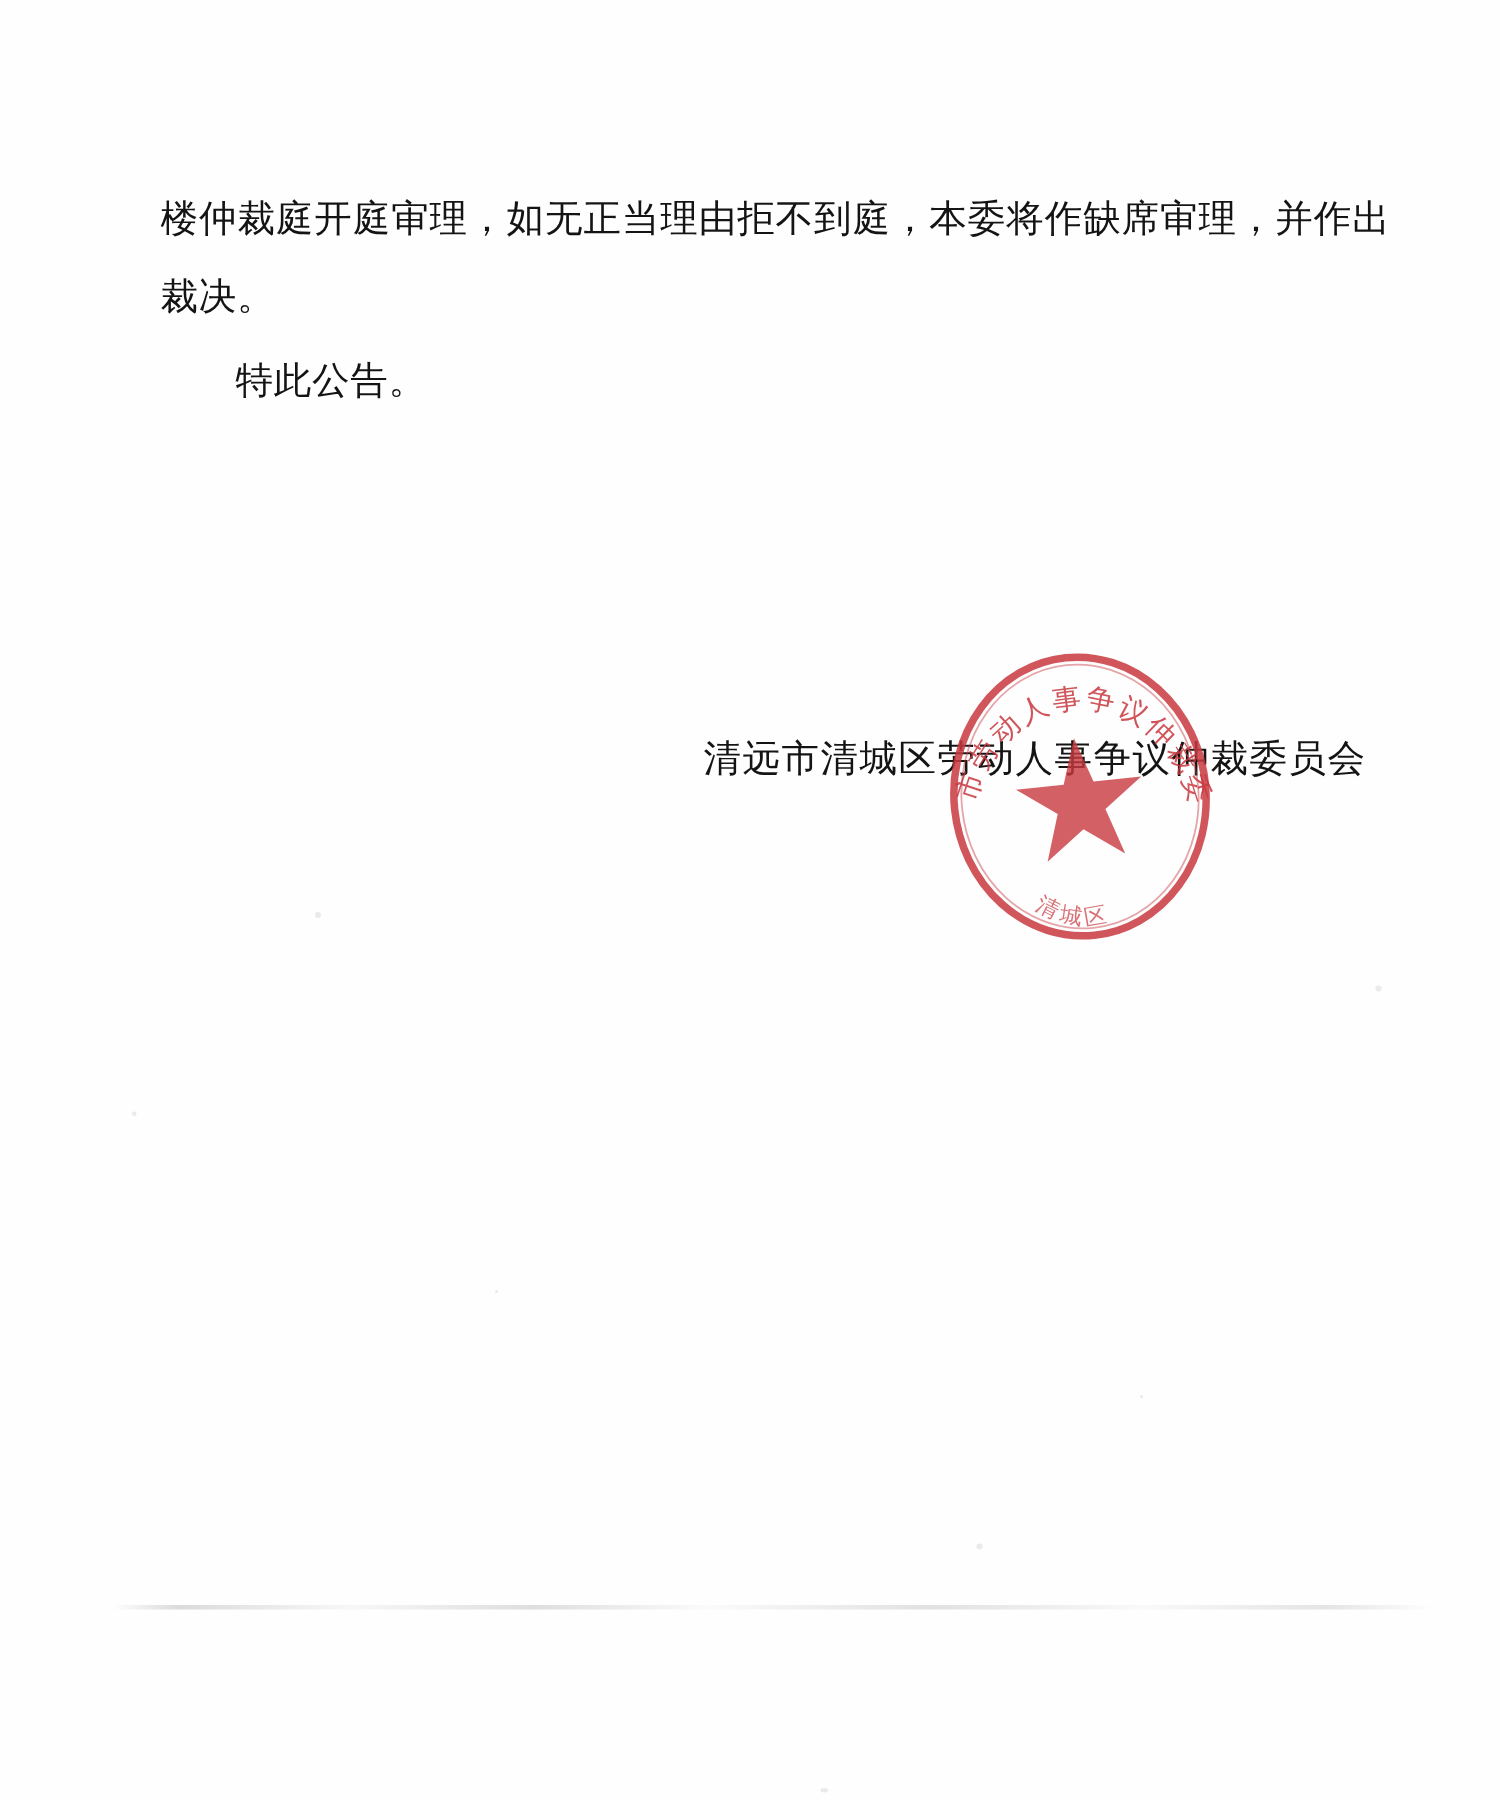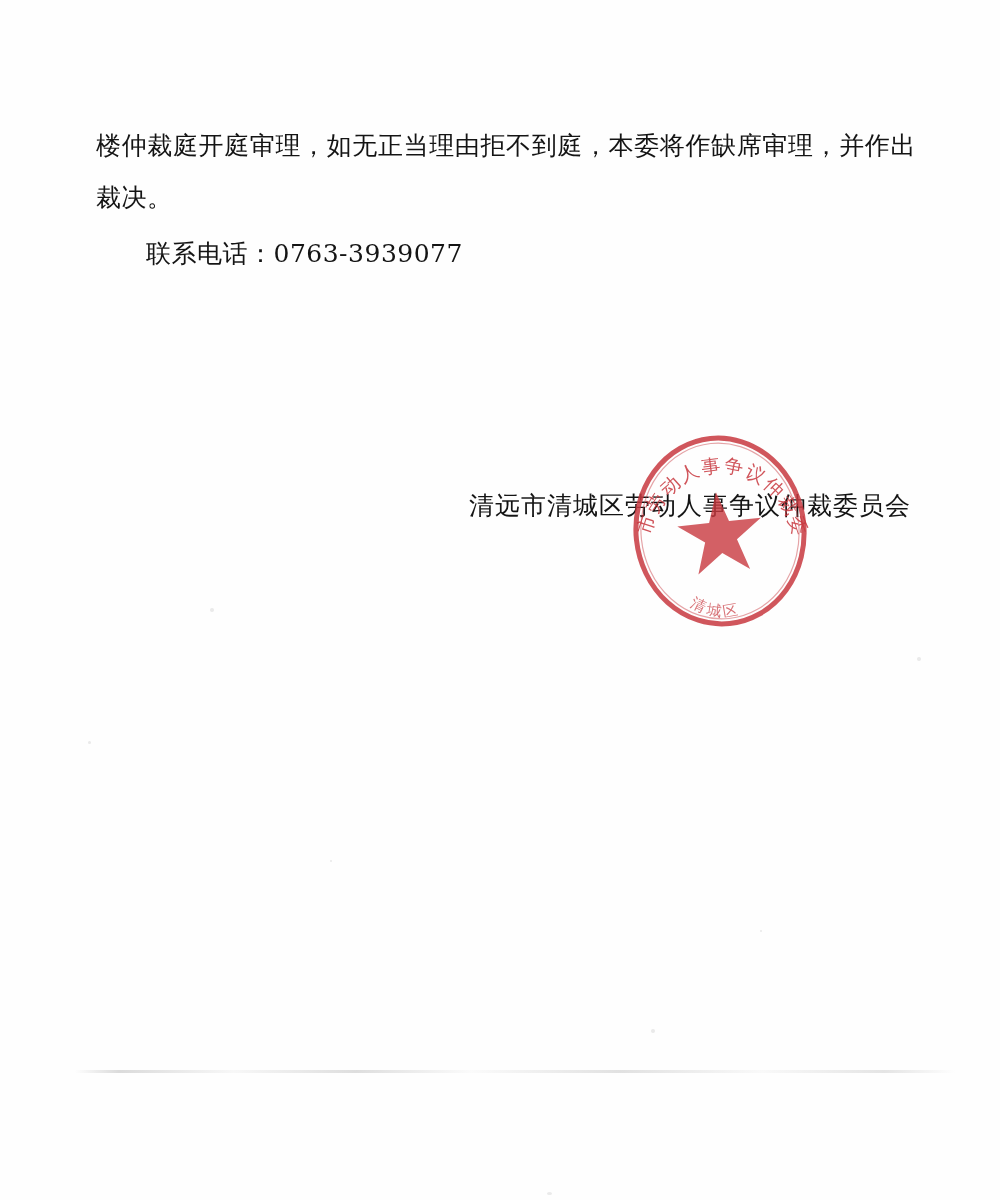--- a/index.html
+++ b/index.html
@@ -24,21 +24,21 @@
   }
   .scan-speckle {
     position: absolute;
     border-radius: 50%;
     background: #d8d8d8;
     opacity: .55;
   }
 
   .doc-body {
     position: absolute;
-    left: 96px;
+    left: 107px;
     top: 120px;
     width: 820px;
   }
 
   p.para {
     margin: 0 0 4px 0;
     font-size: 25px;
     line-height: 52px;
     letter-spacing: 0.5px;
     text-align: justify;
@@ -110,21 +110,21 @@
   <div class="scan-speckle" style="left:210px; top:608px; width:4px; height:4px;"></div>
   <div class="scan-speckle" style="left:917px; top:657px; width:4px; height:4px;"></div>
   <div class="scan-speckle" style="left:88px; top:741px; width:3px; height:3px;"></div>
   <div class="scan-speckle" style="left:651px; top:1029px; width:4px; height:4px;"></div>
   <div class="scan-speckle" style="left:547px; top:1192px; width:5px; height:3px;"></div>
   <div class="scan-speckle" style="left:330px; top:860px; width:2px; height:2px;"></div>
   <div class="scan-speckle" style="left:760px; top:930px; width:2px; height:2px;"></div>
 
   <div class="doc-body">
     <p class="para">楼仲裁庭开庭审理，如无正当理由拒不到庭，本委将作缺席审理，并作出裁决。</p>
-    <p class="para indent">联系电话：0763-3939077</p>
+    <p class="para indent">特此公告。</p>
   </div>
 
   <div class="signature-block">
     <div class="sig-line-1">清远市清城区劳动人事争议仲裁委员会</div>
   </div>
 
   <div class="seal">
     <svg width="188" height="214" viewBox="0 0 188 214">
       <g transform="rotate(-6 94 107)">
         <ellipse cx="94" cy="107" rx="84" ry="93" fill="none" stroke="#c8383f" stroke-width="5" opacity="0.85"></ellipse>

